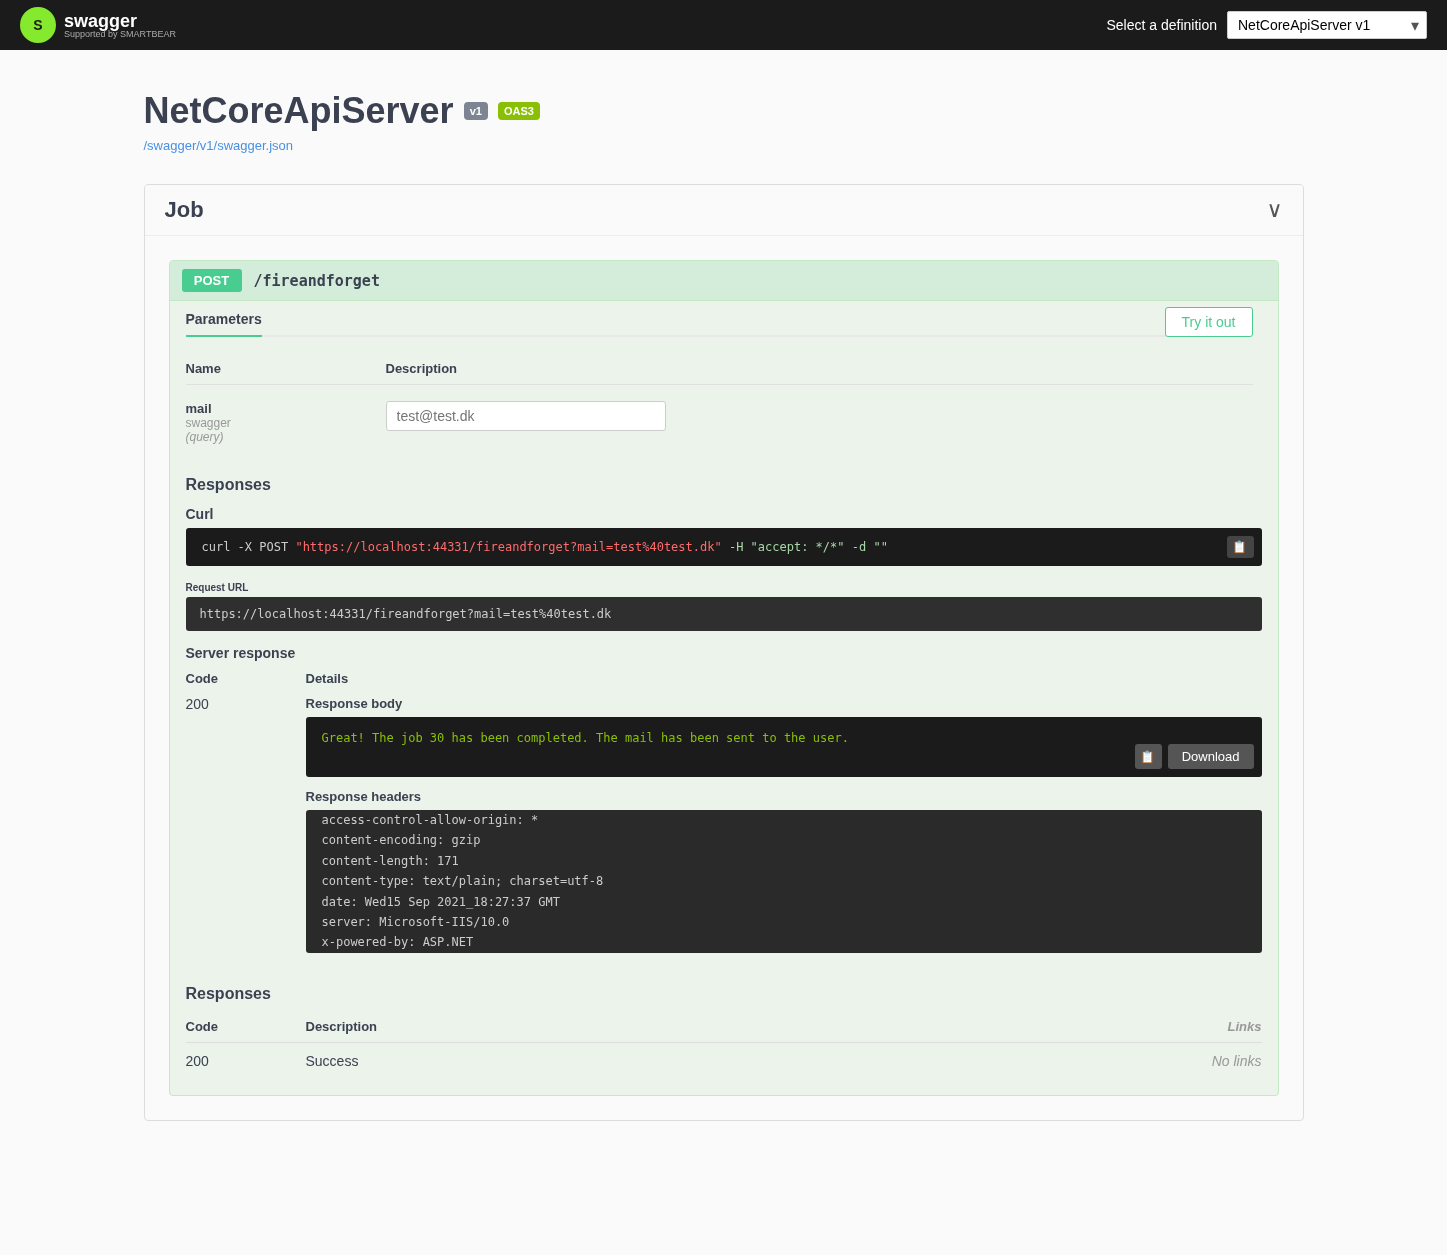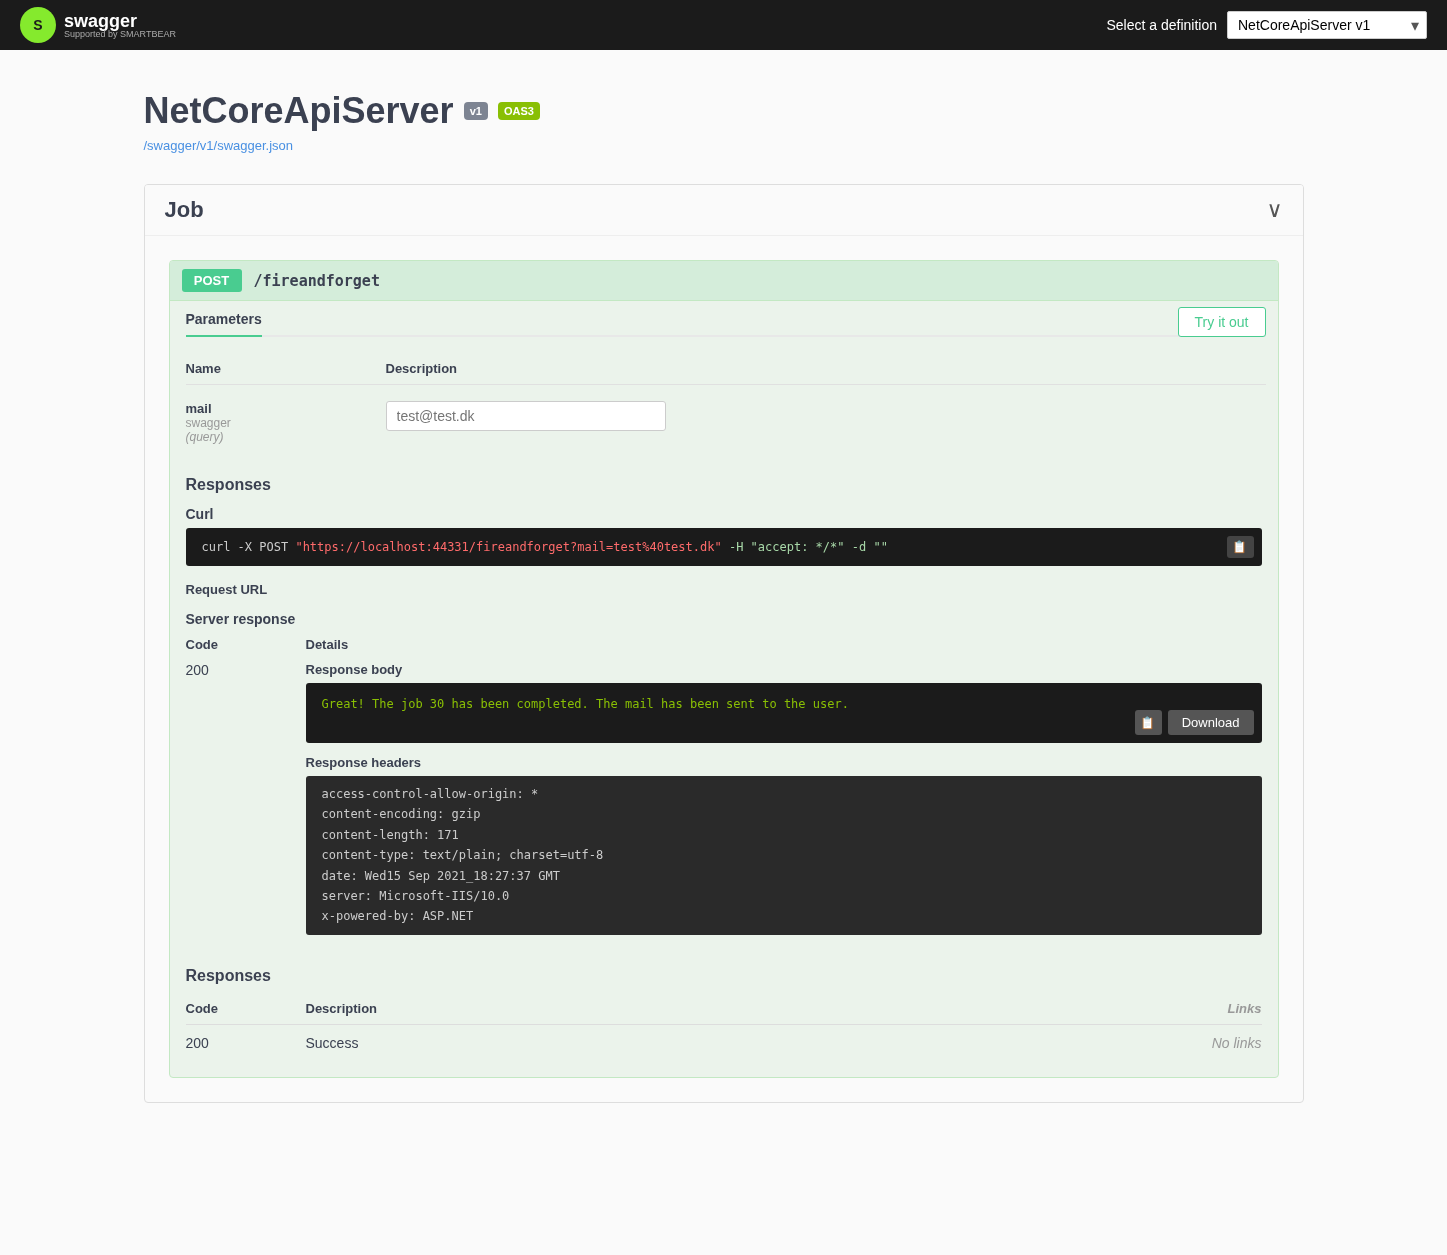--- a/index.html
+++ b/index.html
@@ -168,21 +168,21 @@
     }
     .endpoint-path {
       font-family: monospace;
       font-size: 15px;
       color: #3b4151;
       font-weight: bold;
     }
 
     
     .params-section {
-      padding: 0 12px 16px 16px;
+      padding: 0 25px 16px 16px;
     }
     .params-tabs {
       border-bottom: 2px solid #e8e8e8;
       margin-bottom: 16px;
     }
     .params-tab {
       display: inline-block;
       padding: 10px 0 8px 0;
       margin-right: 24px;
       font-size: 14px;
@@ -299,21 +299,21 @@
       top: 8px;
       background: #444;
       border: none;
       color: #ccc;
       cursor: pointer;
       padding: 4px 6px;
       border-radius: 3px;
       font-size: 12px;
     }
     .request-url-label {
-      font-size: 13px;
+      font-size: 10px;
       font-weight: bold;
       color: #3b4151;
       margin: 16px 0 4px 0;
     }
     .request-url-block {
       background: #2f2f2f;
       color: #ccc;
       font-family: monospace;
       font-size: 12px;
       padding: 10px 14px;
@@ -392,21 +392,21 @@
       font-size: 13px;
       font-weight: bold;
       color: #3b4151;
       margin: 12px 0 6px 0;
     }
     .resp-headers-block {
       background: #2a2a2a;
       color: #ccc;
       font-family: monospace;
       font-size: 12px;
-      padding: 8px 16px;
+      padding: 0 16px;
       border-radius: 3px;
       line-height: 1.7;
     }
 
     
     .bottom-responses {
       padding: 12px 16px 16px 16px;
     }
     .bottom-resp-title {
       font-size: 16px;
@@ -514,20 +514,21 @@
           <div class="curl-section">
             <div class="curl-label">Curl</div>
             <div class="code-block">
               <span>curl -X POST </span><span class="url-string">"https://localhost:44331/fireandforget?mail=test%40test.dk"</span><span class="header-string"> -H  "accept: */*" -d ""</span>
               <button class="copy-icon-btn" title="Copy">📋</button>
             </div>
           </div>
 
           <div>
             <div class="request-url-label">Request URL</div>
+            <div class="request-url-block">https://localhost:44331/fireandforget?mail=test%40test.dk</div>
           </div>
 
           <div>
             <div class="server-response-label">Server response</div>
             <div class="server-resp-header">
               <div>Code</div>
               <div>Details</div>
             </div>
             <div class="server-resp-row">
               <div class="resp-code">200</div>

